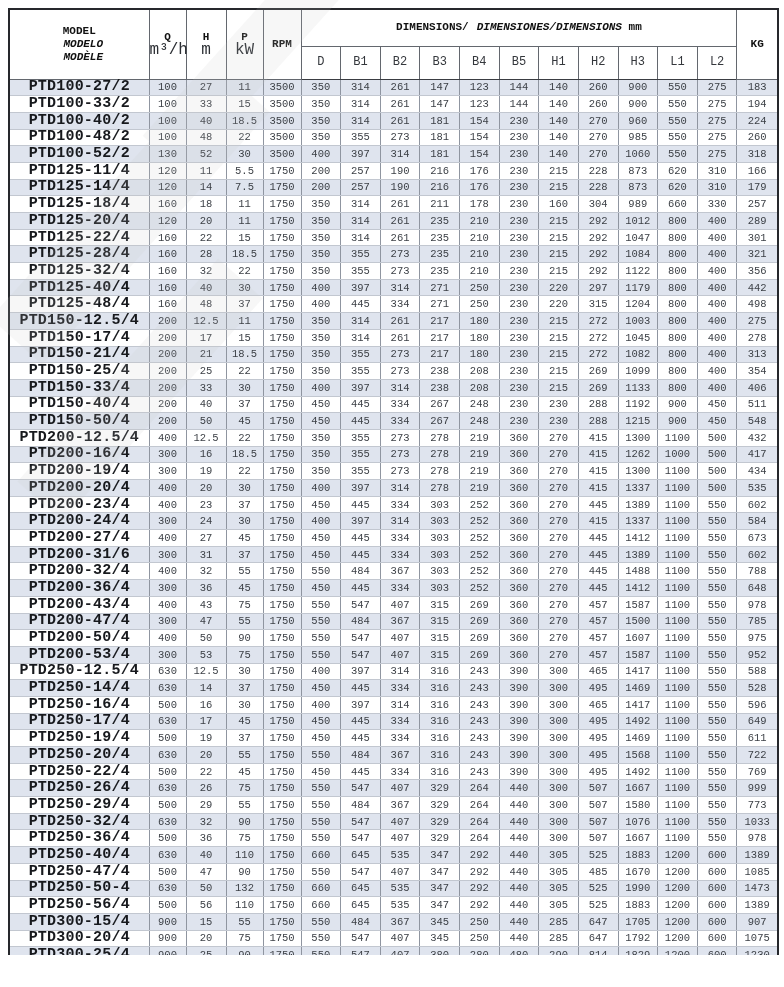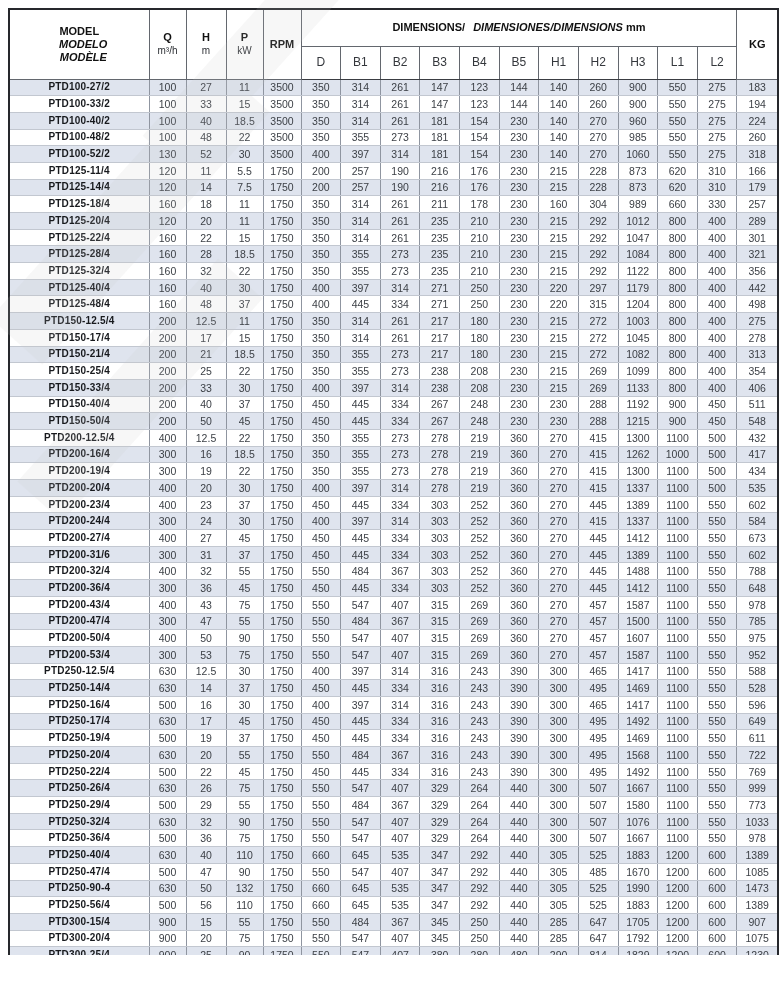--- a/index.html
+++ b/index.html
@@ -1,35 +1,35 @@
 <!DOCTYPE html>
 <html><head>
 <meta charset="utf-8">
 <style>
   html,body{margin:0;padding:0;background:#ffffff;}
   .page{position:relative;width:784px;height:955px;background:#ffffff;overflow:hidden;
-        font-family:Liberation Sans, sans-serif;}
+        font-family:Liberation Mono, monospace;}
   table.spec{position:absolute;left:8px;top:8px;width:769px;height:970px;
              border-collapse:collapse;table-layout:fixed;background:#fff;}
   table.spec{border:2px solid #26282c;}
   
   thead th{border:1px solid #63676e;background:#fff;color:#111;
            font-weight:bold;font-size:11px;line-height:13px;padding:0;vertical-align:middle;text-align:center;}
   tr.hdr-top{height:37px;}
   tr.hdr-sub{height:33px;}
   .model-hdr .it, .dim-title .it{font-style:italic;margin-left:8px;}
-  .unit{display:block;font-weight:normal;font-size:10px;color:#2c2f34;}
+  .unit{display:block;font-weight:normal;font-size:16px;color:#2c2f34;}
   .collabel{font-weight:bold;display:block;font-size:11px;}
   th.dimletter{font-weight:normal;font-size:12px;color:#34373c;}
   
   tbody td{border-left:1px solid #8f95a0;border-right:1px solid #8f95a0;
            border-top:1px solid #c2c7d0;border-bottom:1px solid #c2c7d0;
            font-size:10.5px;color:#3c4046;text-align:center;vertical-align:middle;
            padding:0;height:15.7px;line-height:14px;white-space:nowrap;}
-  tbody td.model{font-weight:bold;color:#17191d;font-size:10px;letter-spacing:.2px;}
+  tbody td.model{font-weight:bold;color:#17191d;font-size:15px;letter-spacing:.2px;}
   tbody tr:nth-child(odd) td{background:#dfe4ee;}
   tbody tr:nth-child(even) td{background:#ffffff;}
   thead tr.hdr-sub th{border-bottom:1.5px solid #3a3d42;}
   
   .watermark{position:absolute;left:0;top:60px;width:420px;height:560px;z-index:5;
              pointer-events:none;opacity:0.14;}
   .wm-bar{position:absolute;background:#c9c9c9;}
   .wm-bar.b1{left:-40px;top:120px;width:340px;height:70px;transform:rotate(-48deg);}
   .wm-bar.b2{left:-10px;top:300px;width:300px;height:60px;transform:rotate(-48deg);}
   .wm-bar.b3{left:120px;top:-30px;width:260px;height:55px;transform:rotate(-48deg);}
@@ -1001,21 +1001,21 @@
           <td>292</td>
           <td>440</td>
           <td>305</td>
           <td>485</td>
           <td>1670</td>
           <td>1200</td>
           <td>600</td>
           <td>1085</td>
         </tr>
         <tr>
-          <td class="model">PTD250-90-4</td>
+          <td class="model">PTD250-50-4</td>
           <td>630</td>
           <td>50</td>
           <td>132</td>
           <td>1750</td>
           <td>660</td>
           <td>645</td>
           <td>535</td>
           <td>347</td>
           <td>292</td>
           <td>440</td>

